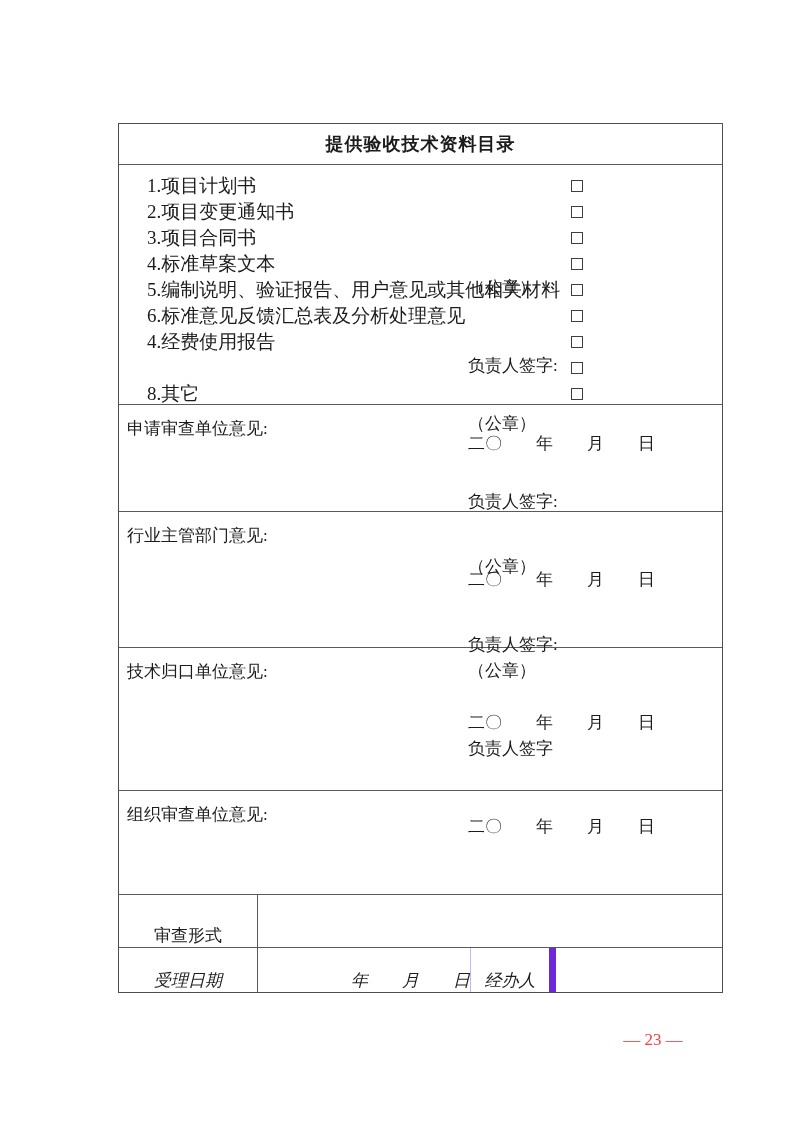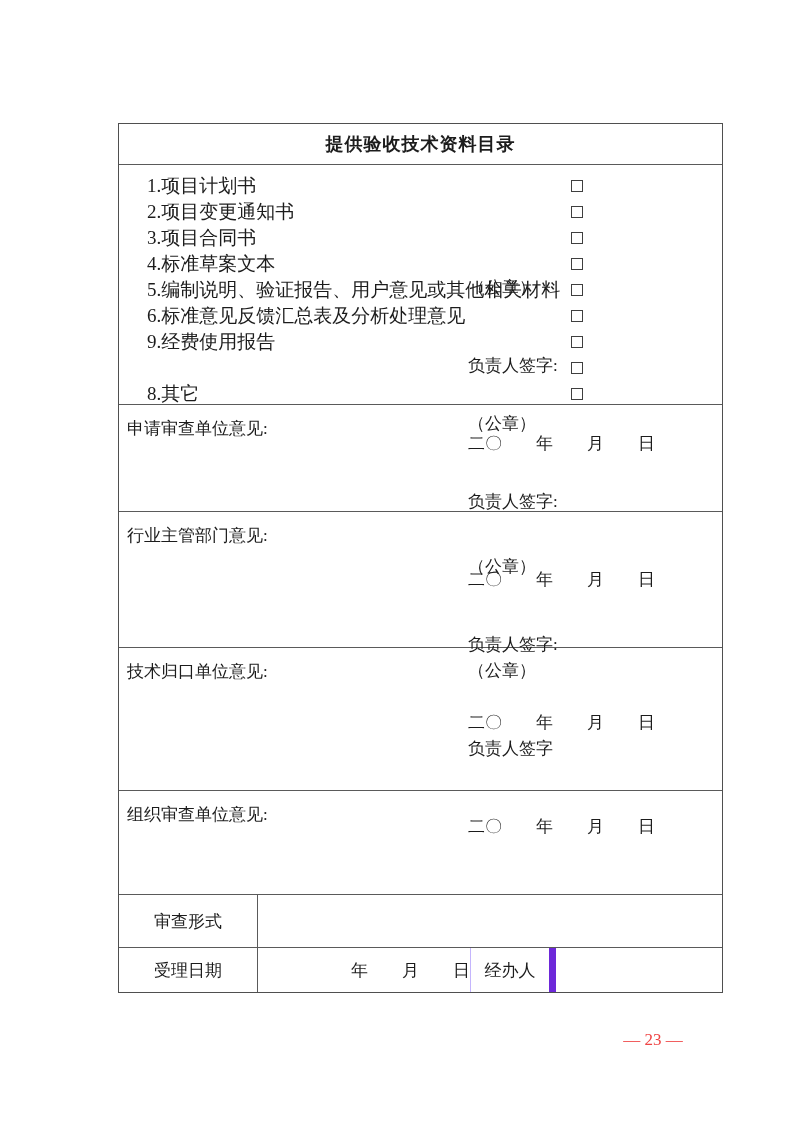--- a/index.html
+++ b/index.html
@@ -96,25 +96,26 @@
   .h105 { height: 105px; }
 
   
   .row-review {
     height: 53px;
     display: flex;
   }
   .row-date {
     height: 45px;
     display: flex;
+    font-style: italic;
   }
   .cell {
     box-sizing: border-box;
     display: flex;
-    align-items: center;
+    align-items: flex-end;
     font-size: 17px;
   }
   .cell-label {
     width: 139px;
     justify-content: center;
     border-right: 1px solid #5a5a5a;
   }
   .cell-fill { flex: 1; }
   .cell-dates {
     width: 213px;
@@ -170,21 +171,21 @@
       </div>
       <div class="check-item">
         <span class="label">5.编制说明、验证报告、用户意见或其他相关材料</span>
         <span class="checkbox"></span>
       </div>
       <div class="check-item">
         <span class="label">6.标准意见反馈汇总表及分析处理意见</span>
         <span class="checkbox"></span>
       </div>
       <div class="check-item">
-        <span class="label">9.经费使用报告</span>
+        <span class="label">4.经费使用报告</span>
         <span class="checkbox"></span>
       </div>
       <div class="check-item">
         <span class="checkbox"></span>
       </div>
       <div class="check-item">
         <span class="label">8.其它</span>
         <span class="checkbox"></span>
       </div>
     </div>

